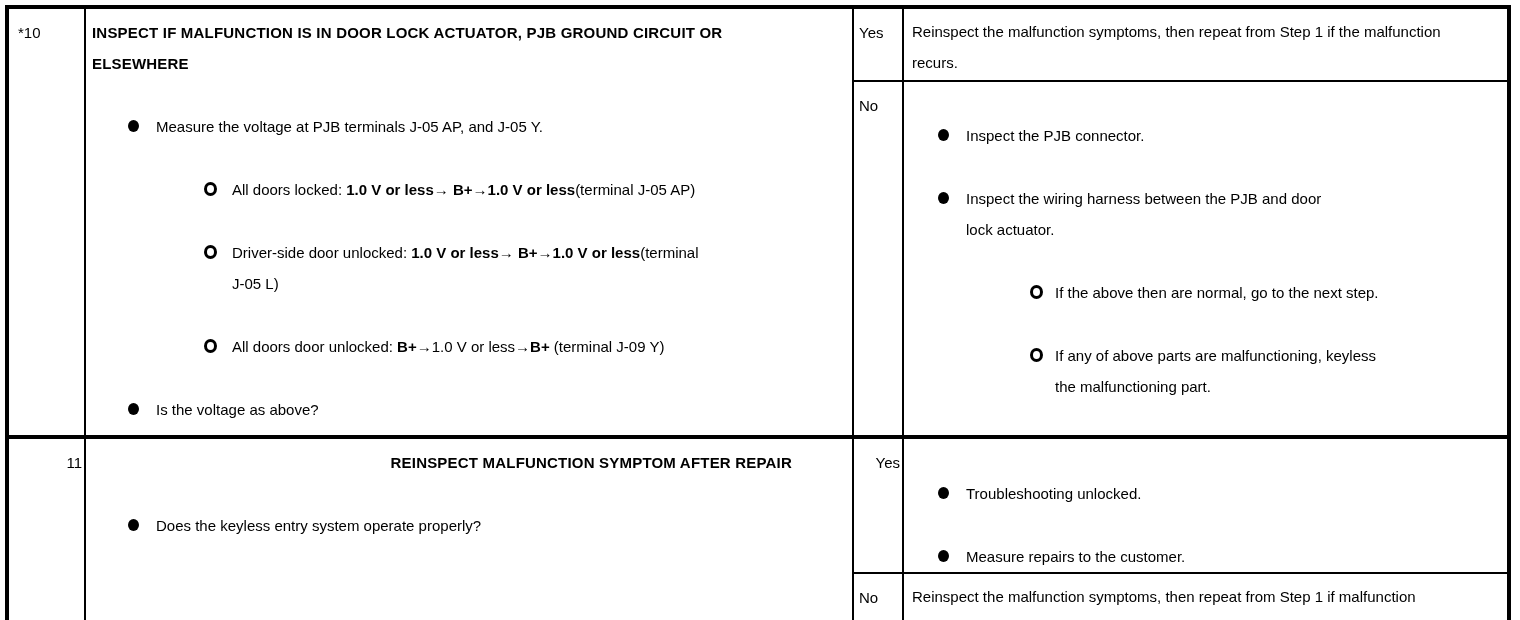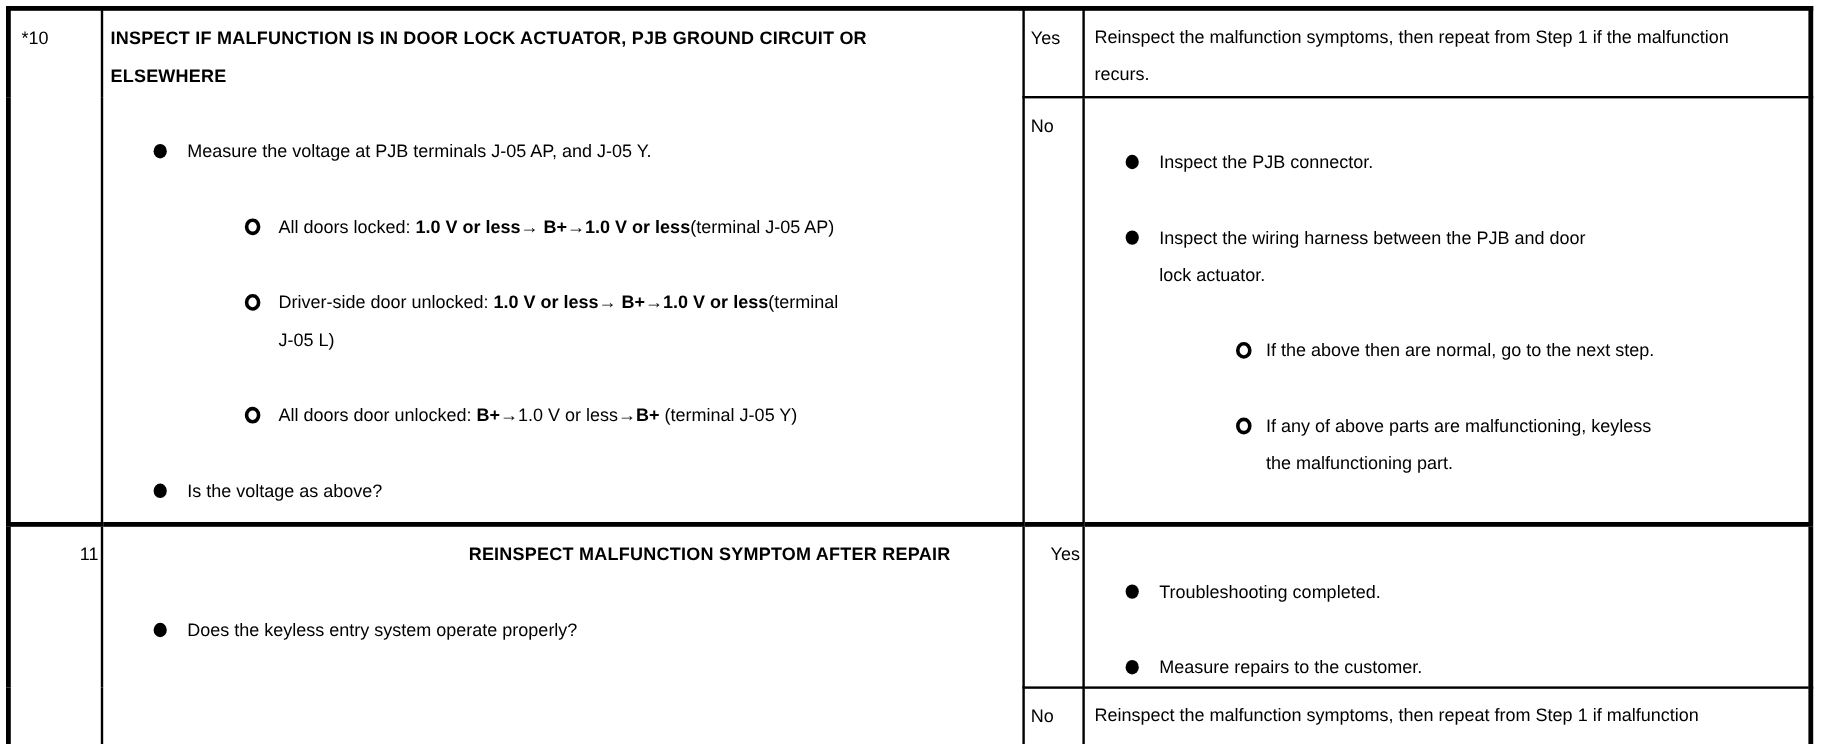--- a/index.html
+++ b/index.html
@@ -98,21 +98,21 @@
           <div class="li sub">
             <span class="mk-o"></span>
             <span class="tx"><span>All doors locked: </span><b>1.0 V or less</b><span>→ </span><b>B+</b><span>→</span><b>1.0 V or less</b><span>(terminal J-05 AP)</span></span>
           </div>
           <div class="li sub">
             <span class="mk-o"></span>
             <span class="tx"><span>Driver-side door unlocked: </span><b>1.0 V or less</b><span>→ </span><b>B+</b><span>→</span><b>1.0 V or less</b><span>(terminal J-05 L)</span></span>
           </div>
           <div class="li sub">
             <span class="mk-o"></span>
-            <span class="tx"><span>All doors door unlocked: </span><b>B+</b><span>→</span><span>1.0 V or less</span><span>→</span><b>B+</b><span> (terminal J-05 Y)</span></span>
+            <span class="tx"><span>All doors door unlocked: </span><b>B+</b><span>→</span><span>1.0 V or less</span><span>→</span><b>B+</b><span> (terminal J-09 Y)</span></span>
           </div>
           <div class="li">
             <span class="mk-dot"></span>
             <span class="tx">Is the voltage as above?</span>
           </div>
         </div>
       </td>
       <td class="cell-yn">
         <span>Yes</span>
       </td>
@@ -159,21 +159,21 @@
           </div>
         </div>
       </td>
       <td class="cell-yn">
         <span>Yes</span>
       </td>
       <td class="cell-act">
         <div class="vstack">
           <div class="li">
             <span class="mk-dot"></span>
-            <span class="tx">Troubleshooting completed.</span>
+            <span class="tx">Troubleshooting unlocked.</span>
           </div>
           <div class="li">
             <span class="mk-dot"></span>
             <span class="tx">Measure repairs to the customer.</span>
           </div>
         </div>
       </td>
     </tr>
     <tr class="r4">
       <td class="cell-yn">

